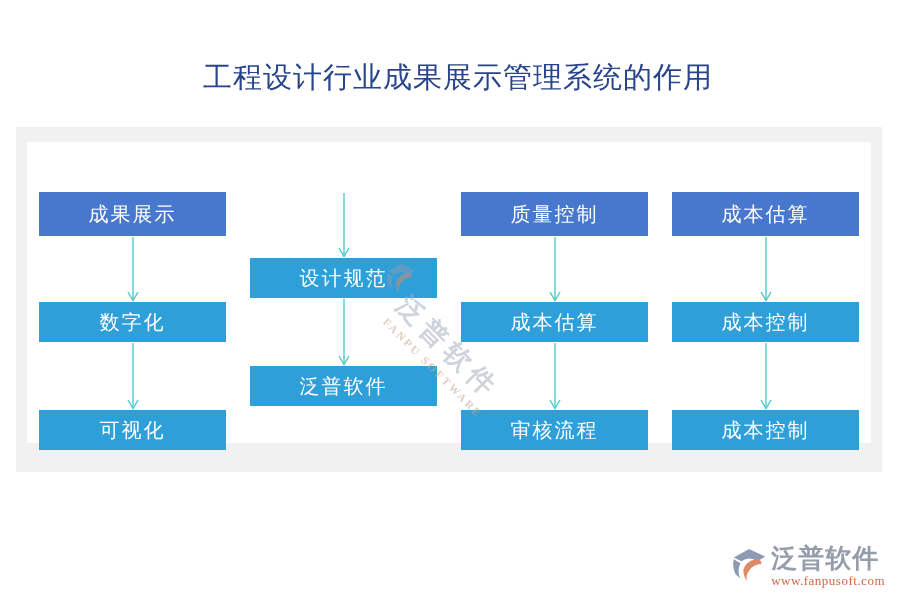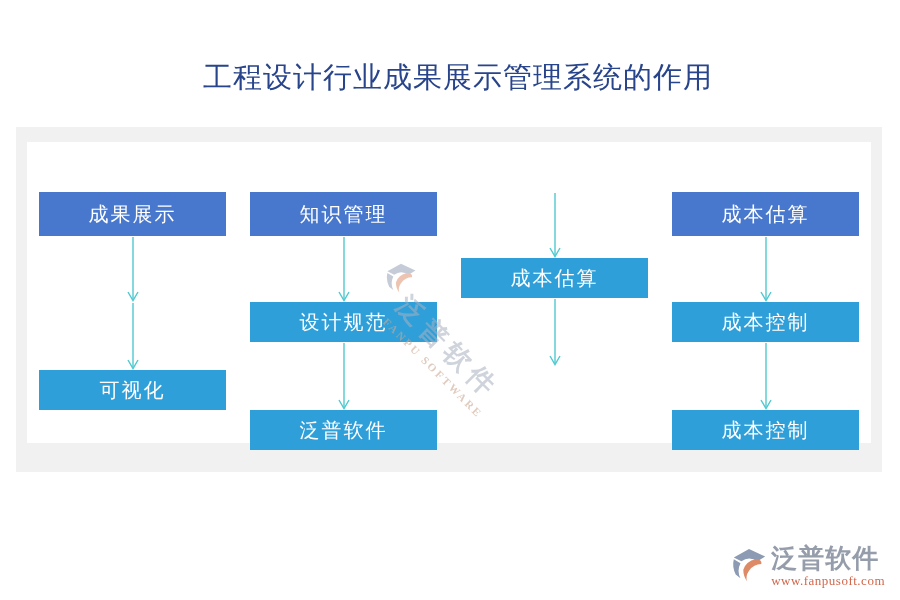--- a/index.html
+++ b/index.html
@@ -143,51 +143,53 @@
 <div class="page-title">工程设计行业成果展示管理系统的作用</div>
 
 <div class="panel">
 
   <div class="card">
     <div class="box header-box">成果展示</div>
     <svg class="arrow" width="14" height="66" viewBox="0 0 14 66">
         <line x1="7" y1="1" x2="7" y2="63" stroke="currentColor" stroke-width="1.4"></line>
         <path d="M2 56 L7 64.5 L12 56" fill="none" stroke="currentColor" stroke-width="1.4"></path>
       </svg>
+    <div class="box item-box">数字化</div>
     <svg class="arrow" width="14" height="68" viewBox="0 0 14 68">
         <line x1="7" y1="1" x2="7" y2="65" stroke="currentColor" stroke-width="1.4"></line>
         <path d="M2 58 L7 66.5 L12 58" fill="none" stroke="currentColor" stroke-width="1.4"></path>
       </svg>
     <div class="box item-box">可视化</div>
   </div>
 
   <div class="card">
-    <div class="box header-box">知识管理</div>
     <svg class="arrow" width="14" height="66" viewBox="0 0 14 66">
         <line x1="7" y1="1" x2="7" y2="63" stroke="currentColor" stroke-width="1.4"></line>
         <path d="M2 56 L7 64.5 L12 56" fill="none" stroke="currentColor" stroke-width="1.4"></path>
       </svg>
     <div class="box item-box">设计规范</div>
     <svg class="arrow" width="14" height="68" viewBox="0 0 14 68">
         <line x1="7" y1="1" x2="7" y2="65" stroke="currentColor" stroke-width="1.4"></line>
         <path d="M2 58 L7 66.5 L12 58" fill="none" stroke="currentColor" stroke-width="1.4"></path>
       </svg>
     <div class="box item-box">泛普软件</div>
   </div>
 
   <div class="card">
+    <div class="box header-box">质量控制</div>
     <svg class="arrow" width="14" height="66" viewBox="0 0 14 66">
         <line x1="7" y1="1" x2="7" y2="63" stroke="currentColor" stroke-width="1.4"></line>
         <path d="M2 56 L7 64.5 L12 56" fill="none" stroke="currentColor" stroke-width="1.4"></path>
       </svg>
     <div class="box item-box">成本估算</div>
     <svg class="arrow" width="14" height="68" viewBox="0 0 14 68">
         <line x1="7" y1="1" x2="7" y2="65" stroke="currentColor" stroke-width="1.4"></line>
         <path d="M2 58 L7 66.5 L12 58" fill="none" stroke="currentColor" stroke-width="1.4"></path>
       </svg>
+    <div class="box item-box">审核流程</div>
   </div>
 
   <div class="card">
     <div class="box header-box">成本估算</div>
     <svg class="arrow" width="14" height="66" viewBox="0 0 14 66">
         <line x1="7" y1="1" x2="7" y2="63" stroke="currentColor" stroke-width="1.4"></line>
         <path d="M2 56 L7 64.5 L12 56" fill="none" stroke="currentColor" stroke-width="1.4"></path>
       </svg>
     <div class="box item-box">成本控制</div>
     <svg class="arrow" width="14" height="68" viewBox="0 0 14 68">

